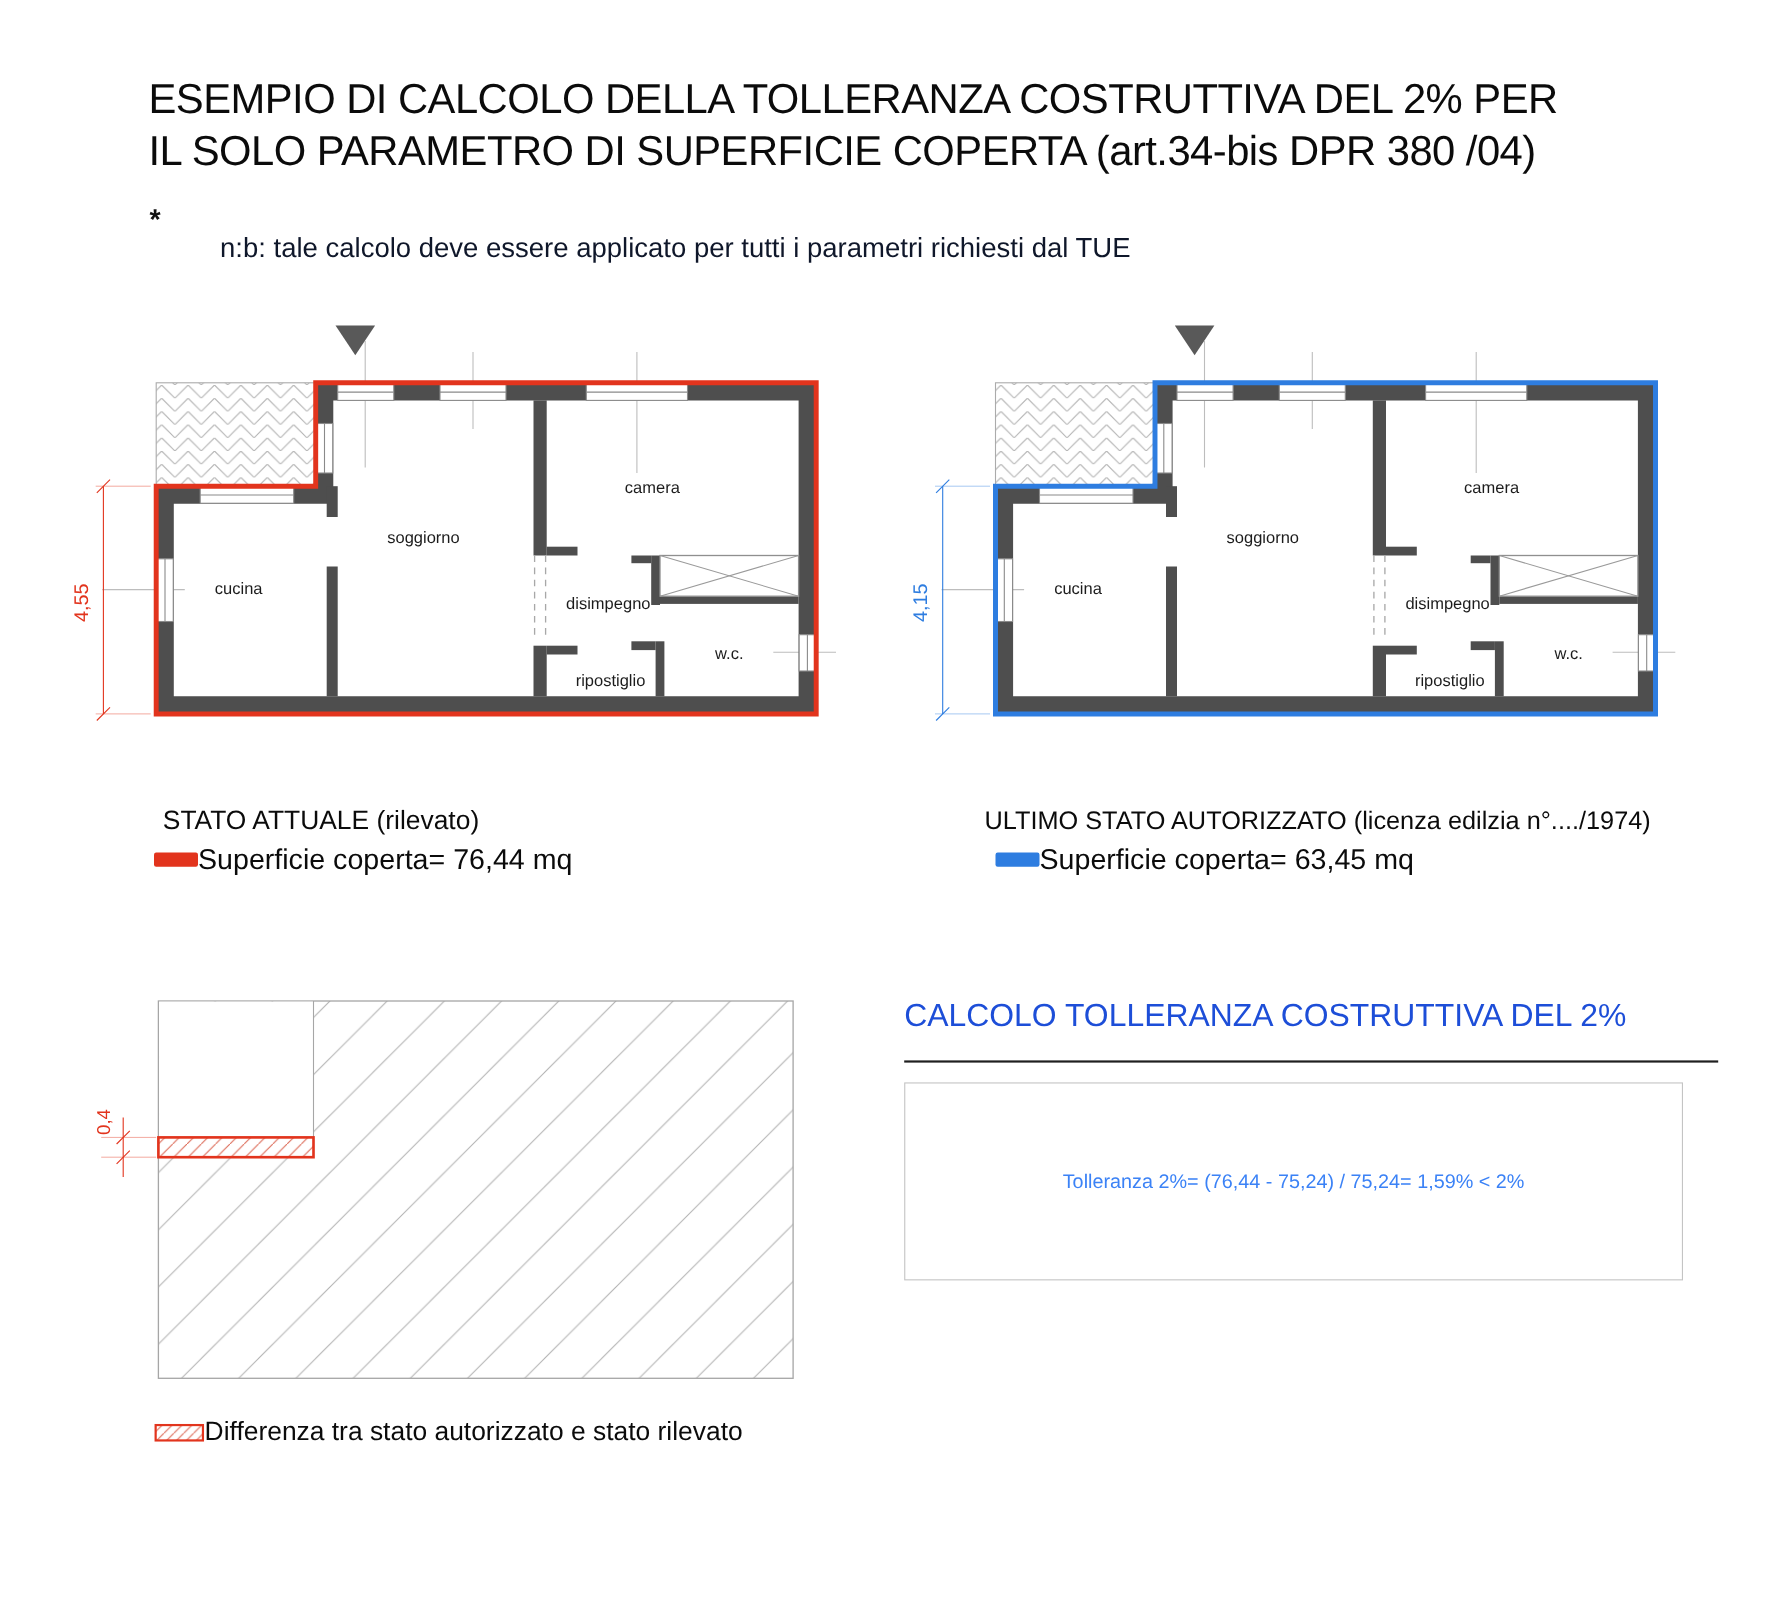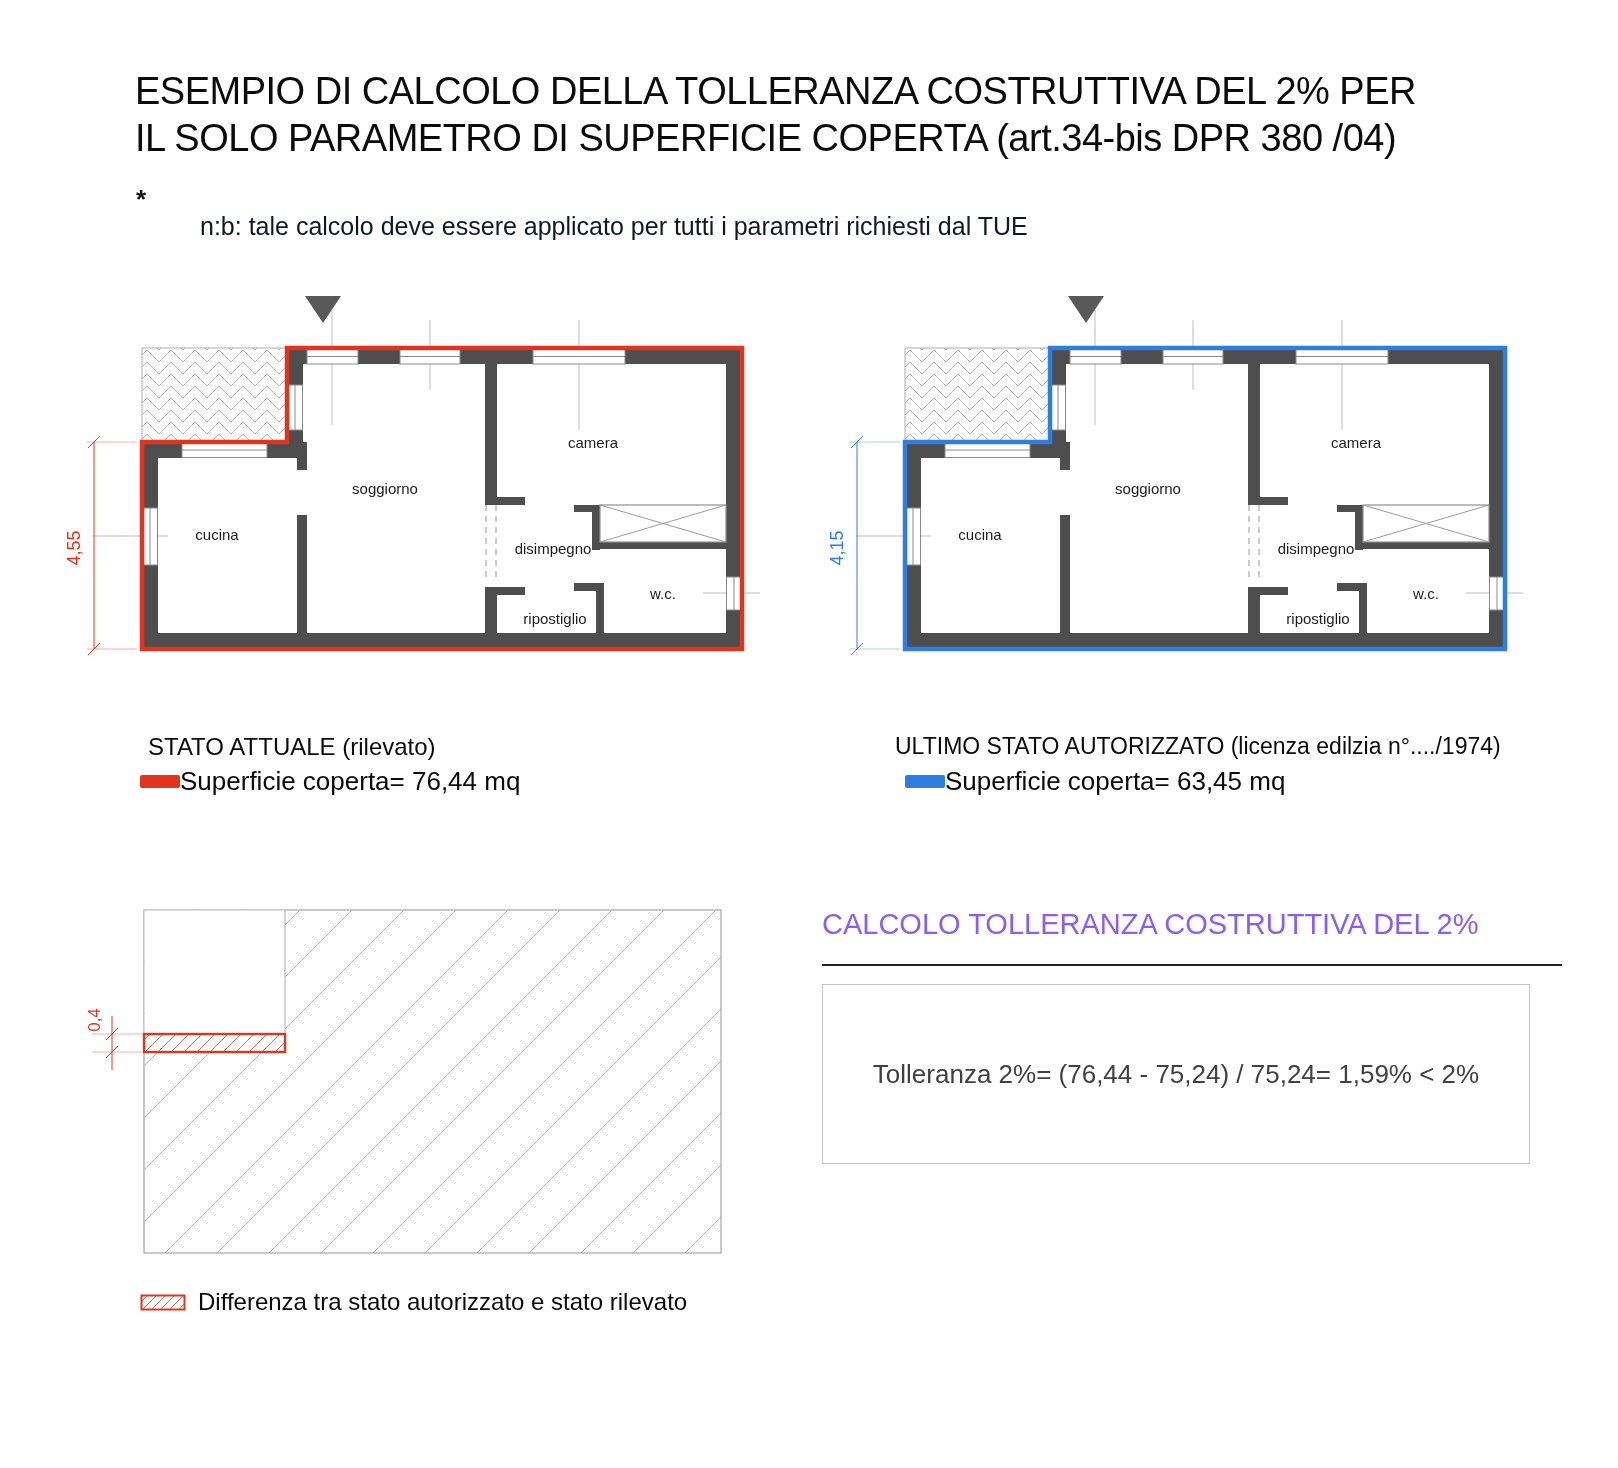--- a/index.html
+++ b/index.html
@@ -36,27 +36,27 @@
   
   .caption{font-size:24px;color:#0b0b0b;white-space:nowrap;}
   .caption--right{font-size:23px;}
   .legend-row{display:flex;align-items:center;white-space:nowrap;}
   .legend-swatch{width:40px;height:13px;border-radius:2px;}
   .legend-text{font-size:26px;color:#0b0b0b;}
 
   
   .diff-svg{left:69px;top:907px;width:730px;height:352px;}
   .diff-legend{left:140px;top:1288px;}
-  .diff-legend .legend-text{font-size:24px;margin-left:12px;}
-
-  
-  .calc-title{left:822px;top:908px;font-size:29px;color:#8b5cf6;white-space:nowrap;}
+  .diff-legend .legend-text{font-size:24px;}
+
+  
+  .calc-title{left:822px;top:908px;font-size:29px;color:#1d4ed8;white-space:nowrap;}
   .calc-rule{left:822px;top:964px;width:740px;border-top:2px solid #1f1f1f;height:0;}
   .calc-box{left:822px;top:984px;width:706px;height:178px;border:1.6px solid #c4c4c4;display:flex;align-items:center;justify-content:center;}
-  .calc-formula{font-size:26px;color:#404040;white-space:nowrap;}
+  .calc-formula{font-size:18px;color:#3b82f6;white-space:nowrap;}
 </style>
 </head>
 <body>
 
 <div id="page">
 
   <div class="abs main-title">
     <div>ESEMPIO DI CALCOLO DELLA TOLLERANZA COSTRUTTIVA DEL 2% PER</div>
     <div>IL SOLO PARAMETRO DI SUPERFICIE COPERTA (art.34-bis DPR 380 /04)</div>
   </div>

